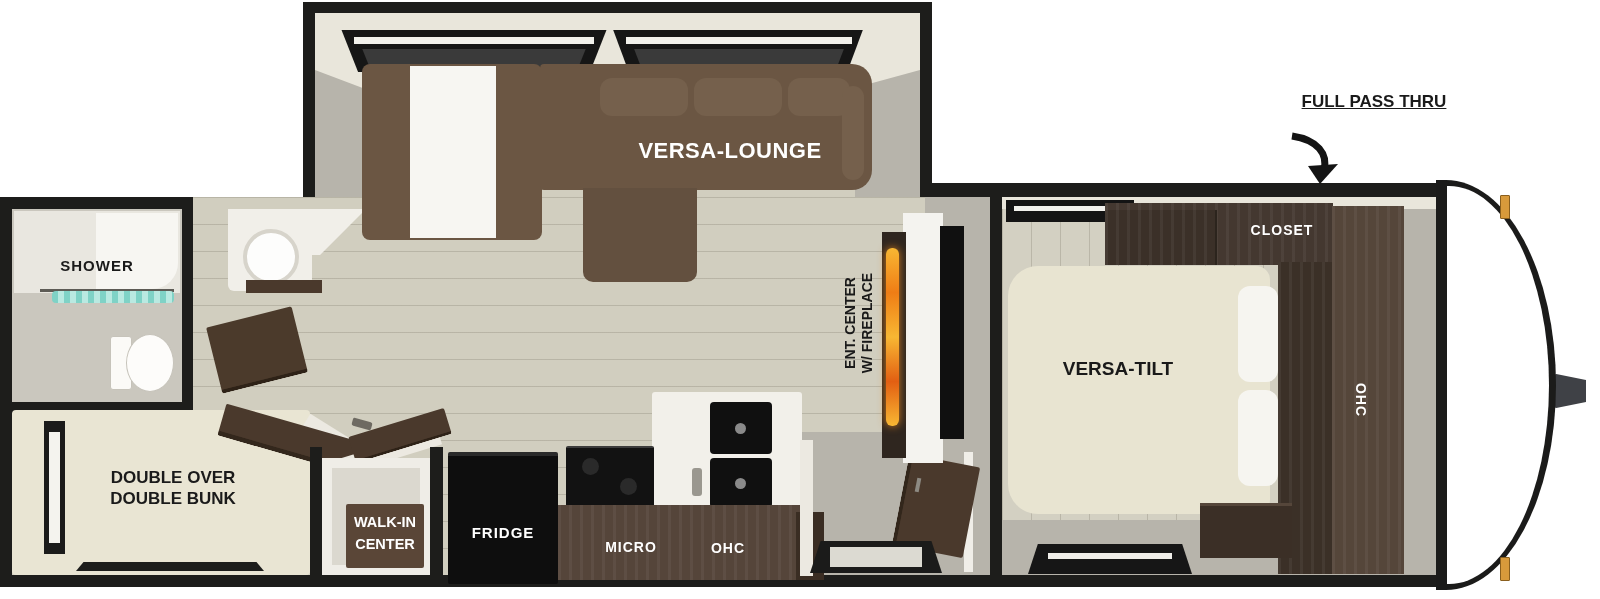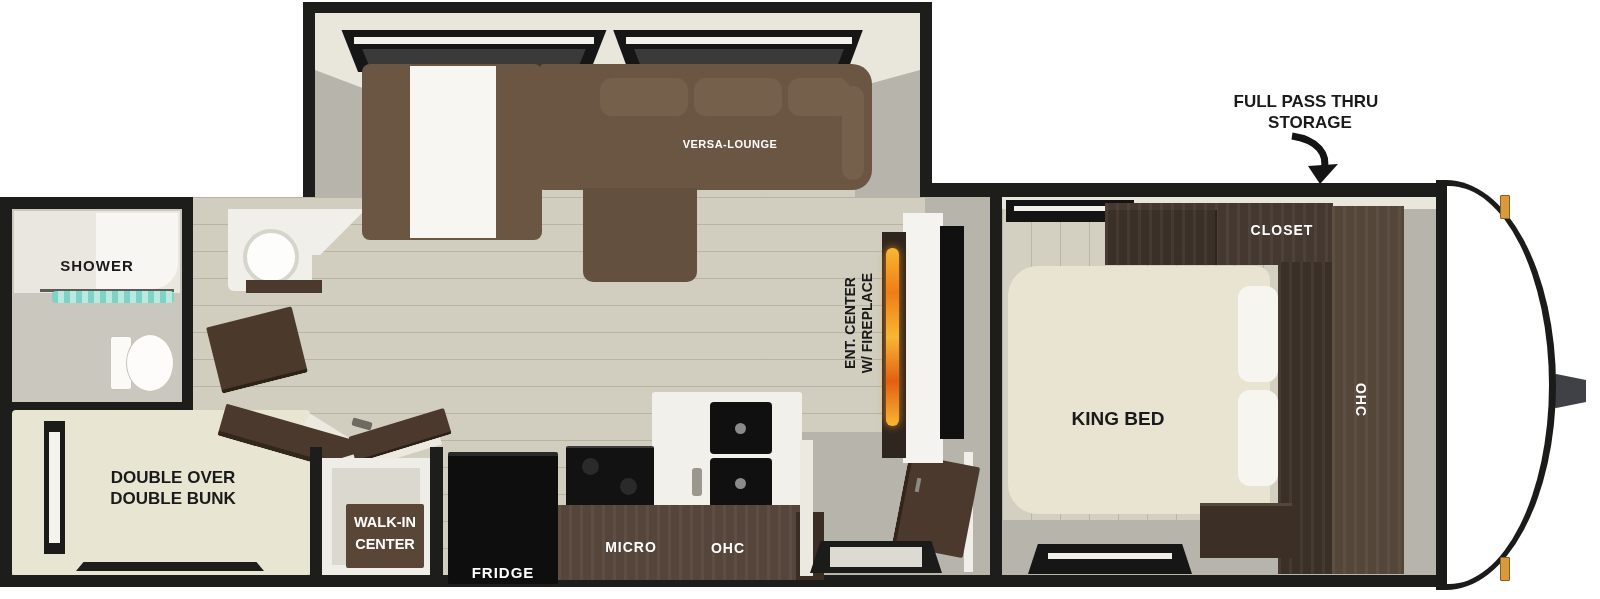--- a/index.html
+++ b/index.html
@@ -86,21 +86,21 @@
   <div class="abs white" style="left:652px;top:392px;width:150px;height:121px;border-radius:3px;"></div>
   <div class="abs" style="left:710px;top:402px;width:62px;height:52px;background:#101010;border-radius:4px;"></div>
   <div class="abs" style="left:735px;top:423px;width:11px;height:11px;background:#8a8a8a;border-radius:50%;"></div>
   <div class="abs" style="left:710px;top:458px;width:62px;height:50px;background:#101010;border-radius:4px;"></div>
   <div class="abs" style="left:735px;top:478px;width:11px;height:11px;background:#8a8a8a;border-radius:50%;"></div>
   <div class="abs" style="left:692px;top:468px;width:10px;height:28px;background:#9a978f;border-radius:3px;"></div>
   <div class="abs" style="left:566px;top:446px;width:88px;height:60px;background:#121212;border-top:2px solid #3c3c3c;border-radius:2px;"></div>
   <div class="abs" style="left:582px;top:458px;width:17px;height:17px;background:#2a2a2a;border-radius:50%;"></div>
   <div class="abs" style="left:620px;top:478px;width:17px;height:17px;background:#2a2a2a;border-radius:50%;"></div>
   <div class="abs" style="left:448px;top:452px;width:110px;height:128px;background:#0e0e0e;border-top:4px solid #2a2a2a;border-radius:2px;"></div>
-  <div class="lblw" style="left:448px;top:524px;width:110px;font-size:15px;letter-spacing:1px;margin-top:40px;">FRIDGE</div>
+  <div class="lblw" style="left:448px;top:524px;width:110px;font-size:15px;letter-spacing:1px;">FRIDGE</div>
   <div class="abs grain" style="left:558px;top:505px;width:242px;height:75px;background-color:#55453a;"></div>
   <div class="lblw" style="left:566px;top:539px;width:130px;font-size:14px;letter-spacing:1px;">MICRO</div>
   <div class="lblw" style="left:688px;top:540px;width:80px;font-size:14px;letter-spacing:1px;">OHC</div>
   <div class="abs" style="left:796px;top:512px;width:28px;height:68px;background:#3a2d23;"></div>
 
   <div class="abs" style="left:800px;top:440px;width:13px;height:136px;background:#ece9e1;"></div>
   <div class="abs" style="left:964px;top:452px;width:9px;height:120px;background:#f0eee8;"></div>
   <div class="abs" style="left:900px;top:460px;width:68px;height:92px;background:#4a392c;border-left:4px solid #32261b;border-radius:2px;transform:rotate(11deg);"></div>
   <div class="abs" style="left:916px;top:478px;width:4px;height:14px;background:#8d8a83;transform:rotate(11deg);"></div>
   <div class="abs" style="left:810px;top:541px;width:132px;height:32px;background:#1b1b1a;clip-path:polygon(8% 0,92% 0,100% 100%,0 100%);"></div>
@@ -116,50 +116,49 @@
   </div>
 
   <div class="abs brownsofa" style="left:362px;top:64px;width:180px;height:176px;border-radius:8px;"></div>
   <div class="abs" style="left:410px;top:66px;width:86px;height:172px;background:#f7f6f2;"></div>
   <div class="abs brownsofa" style="left:540px;top:64px;width:332px;height:126px;border-radius:4px 20px 20px 4px;"></div>
   <div class="abs" style="left:583px;top:188px;width:114px;height:94px;background:#63503f;border-radius:0 0 10px 10px;"></div>
   <div class="abs" style="left:600px;top:78px;width:88px;height:38px;background:#75604c;border-radius:12px;"></div>
   <div class="abs" style="left:694px;top:78px;width:88px;height:38px;background:#75604c;border-radius:12px;"></div>
   <div class="abs" style="left:788px;top:78px;width:62px;height:38px;background:#75604c;border-radius:12px;"></div>
   <div class="abs" style="left:842px;top:86px;width:22px;height:94px;background:#75604c;border-radius:11px;"></div>
-  <div class="lblw" style="left:600px;top:138px;width:260px;font-size:11px;letter-spacing:.5px;">VERSA-LOUNGE</div>
+  <div class="lblw" style="left:600px;top:138px;width:260px;font-size:22px;letter-spacing:.5px;">VERSA-LOUNGE</div>
 
   <div class="abs gray" style="left:1002px;top:197px;width:436px;height:378px;"></div>
   <div class="abs cream" style="left:1002px;top:197px;width:436px;height:12px;"></div>
   <div class="abs floorV" style="left:1002px;top:209px;width:280px;height:311px;"></div>
   <div class="abs gray" style="left:1002px;top:520px;width:436px;height:55px;"></div>
   <div class="abs" style="left:1006px;top:200px;width:128px;height:22px;background:#141414;"></div>
   <div class="abs" style="left:1014px;top:206px;width:112px;height:5px;background:#f2f1ec;"></div>
 
   <div class="abs" style="left:1008px;top:266px;width:262px;height:248px;background:#e8e4d1;border-radius:30px 14px 14px 30px;"></div>
-  <div class="lbl" style="left:1018px;top:408px;width:200px;font-size:19px;">KING BED</div>
+  <div class="lbl" style="left:1018px;top:358px;width:200px;font-size:19px;">VERSA-TILT</div>
   <div class="abs" style="left:1238px;top:286px;width:40px;height:96px;background:#f6f5f0;border-radius:12px;"></div>
   <div class="abs" style="left:1238px;top:390px;width:40px;height:96px;background:#f6f5f0;border-radius:12px;"></div>
 
   <div class="abs darkwood grain" style="left:1105px;top:203px;width:228px;height:62px;"></div>
   <div class="abs grain" style="left:1105px;top:210px;width:110px;height:55px;background-color:#3b3028;border-right:2px solid #2c241d;"></div>
   <div class="lblw" style="left:1212px;top:222px;width:140px;font-size:14px;letter-spacing:1px;">CLOSET</div>
   <div class="abs grain" style="left:1278px;top:262px;width:54px;height:312px;background-color:#3b3027;"></div>
   <div class="abs grain" style="left:1332px;top:206px;width:72px;height:368px;background-color:#55463a;"></div>
   <div class="lblw" style="left:1331px;top:392px;width:60px;font-size:14px;letter-spacing:1px;transform:rotate(90deg);">OHC</div>
   <div class="abs" style="left:1200px;top:503px;width:92px;height:52px;background:#3b2f26;border-top:3px solid #55463a;"></div>
   <div class="abs" style="left:1028px;top:544px;width:164px;height:30px;background:#161616;clip-path:polygon(6% 0,94% 0,100% 100%,0 100%);"></div>
   <div class="abs" style="left:1048px;top:553px;width:124px;height:6px;background:#efeee9;"></div>
 
   <div class="abs" style="left:1524px;top:374px;width:62px;height:34px;background:#3f4146;clip-path:polygon(0 32%,52% 0,100% 18%,100% 82%,52% 100%,0 68%);"></div>
   <div class="abs" style="left:1436px;top:180px;width:120px;height:410px;background:#1b1b1a;border-radius:0 110px 110px 0 / 0 205px 205px 0;"></div>
   <div class="abs" style="left:1447px;top:186px;width:102px;height:398px;background:#ffffff;border-radius:0 100px 100px 0 / 0 199px 199px 0;"></div>
   <div class="abs" style="left:1500px;top:195px;width:8px;height:22px;background:#d89a3b;border:1px solid #8a5f1e;border-radius:1px;"></div>
   <div class="abs" style="left:1500px;top:557px;width:8px;height:22px;background:#d89a3b;border:1px solid #8a5f1e;border-radius:1px;"></div>
 
-  <div class="lbl" style="left:1196px;top:92px;width:220px;font-size:17px;">FULL PASS THRU</div>
-  <div class="lbl" style="left:1200px;top:113px;width:220px;font-size:17px;">STORAGE</div>
+  <div class="lbl" style="left:1264px;top:92px;width:220px;font-size:17px;text-decoration:underline;">FULL PASS THRU</div>
   <svg class="abs" style="left:1282px;top:132px;" width="64" height="52" viewBox="0 0 64 52">
     <path d="M10,4 C36,8 46,22 42,38" stroke="#141414" stroke-width="7" fill="none"></path>
     <polygon points="26,34 56,32 38,52" fill="#141414"></polygon>
   </svg>
 
 </div>
 
 </body></html>

